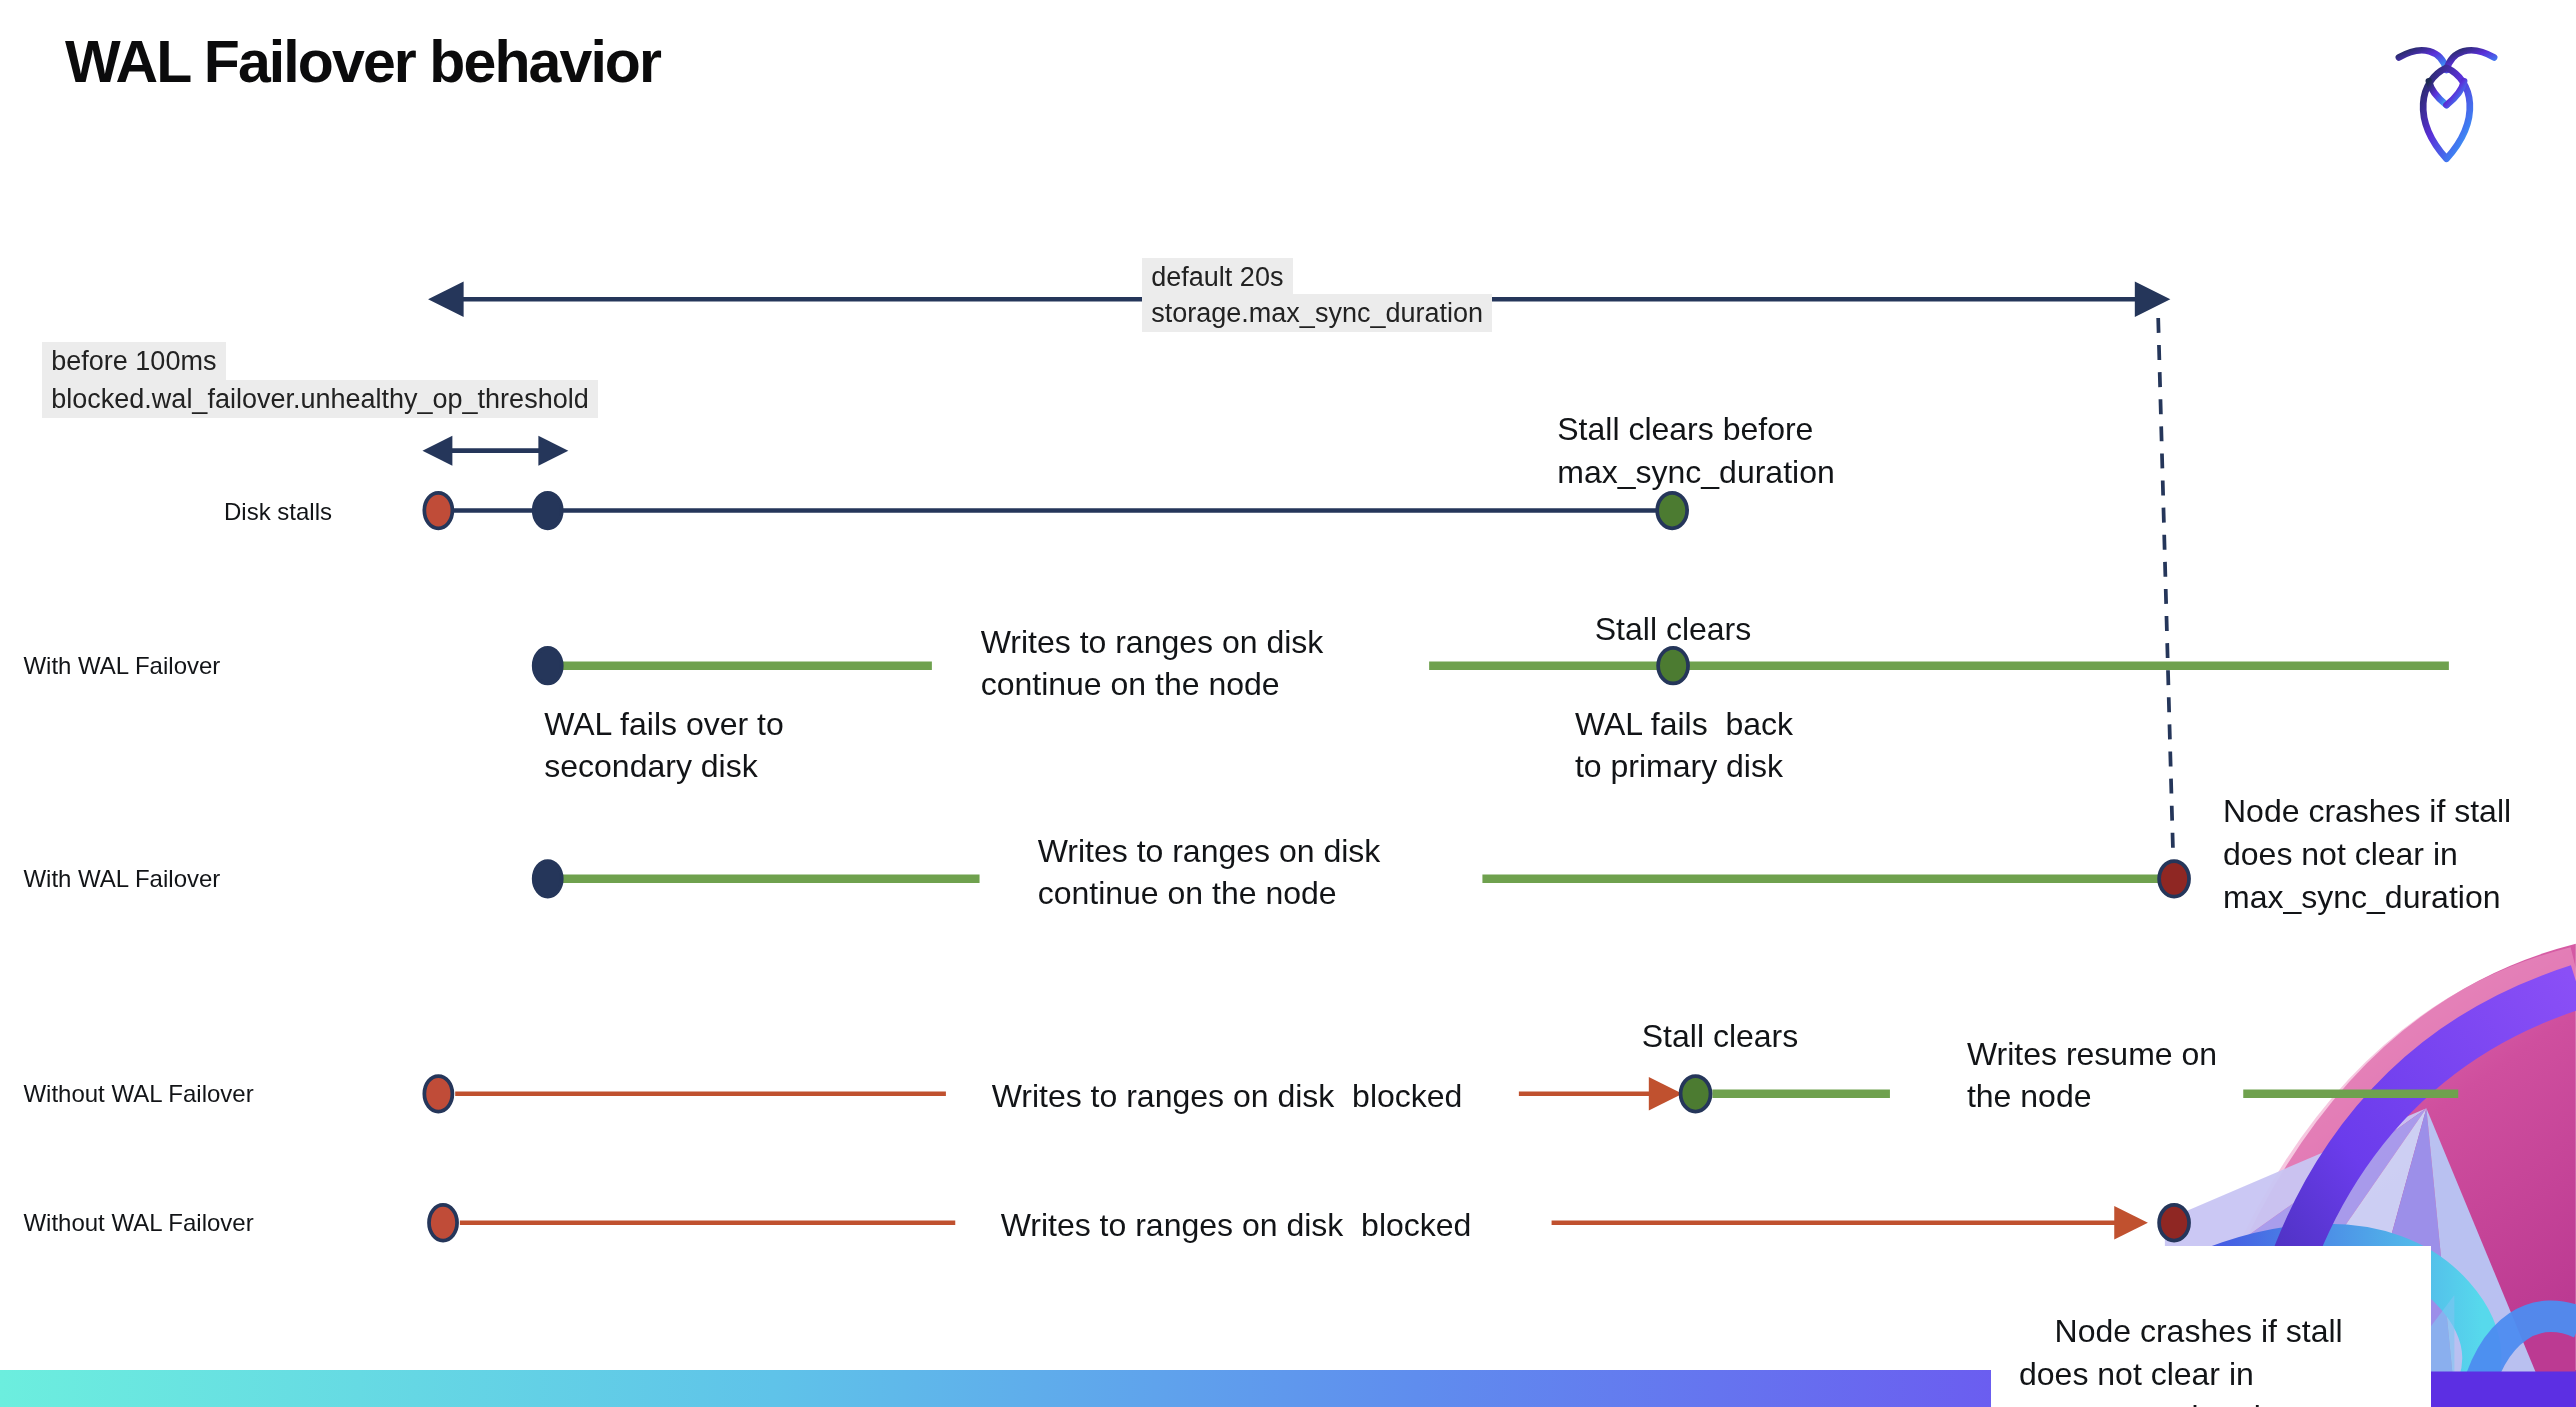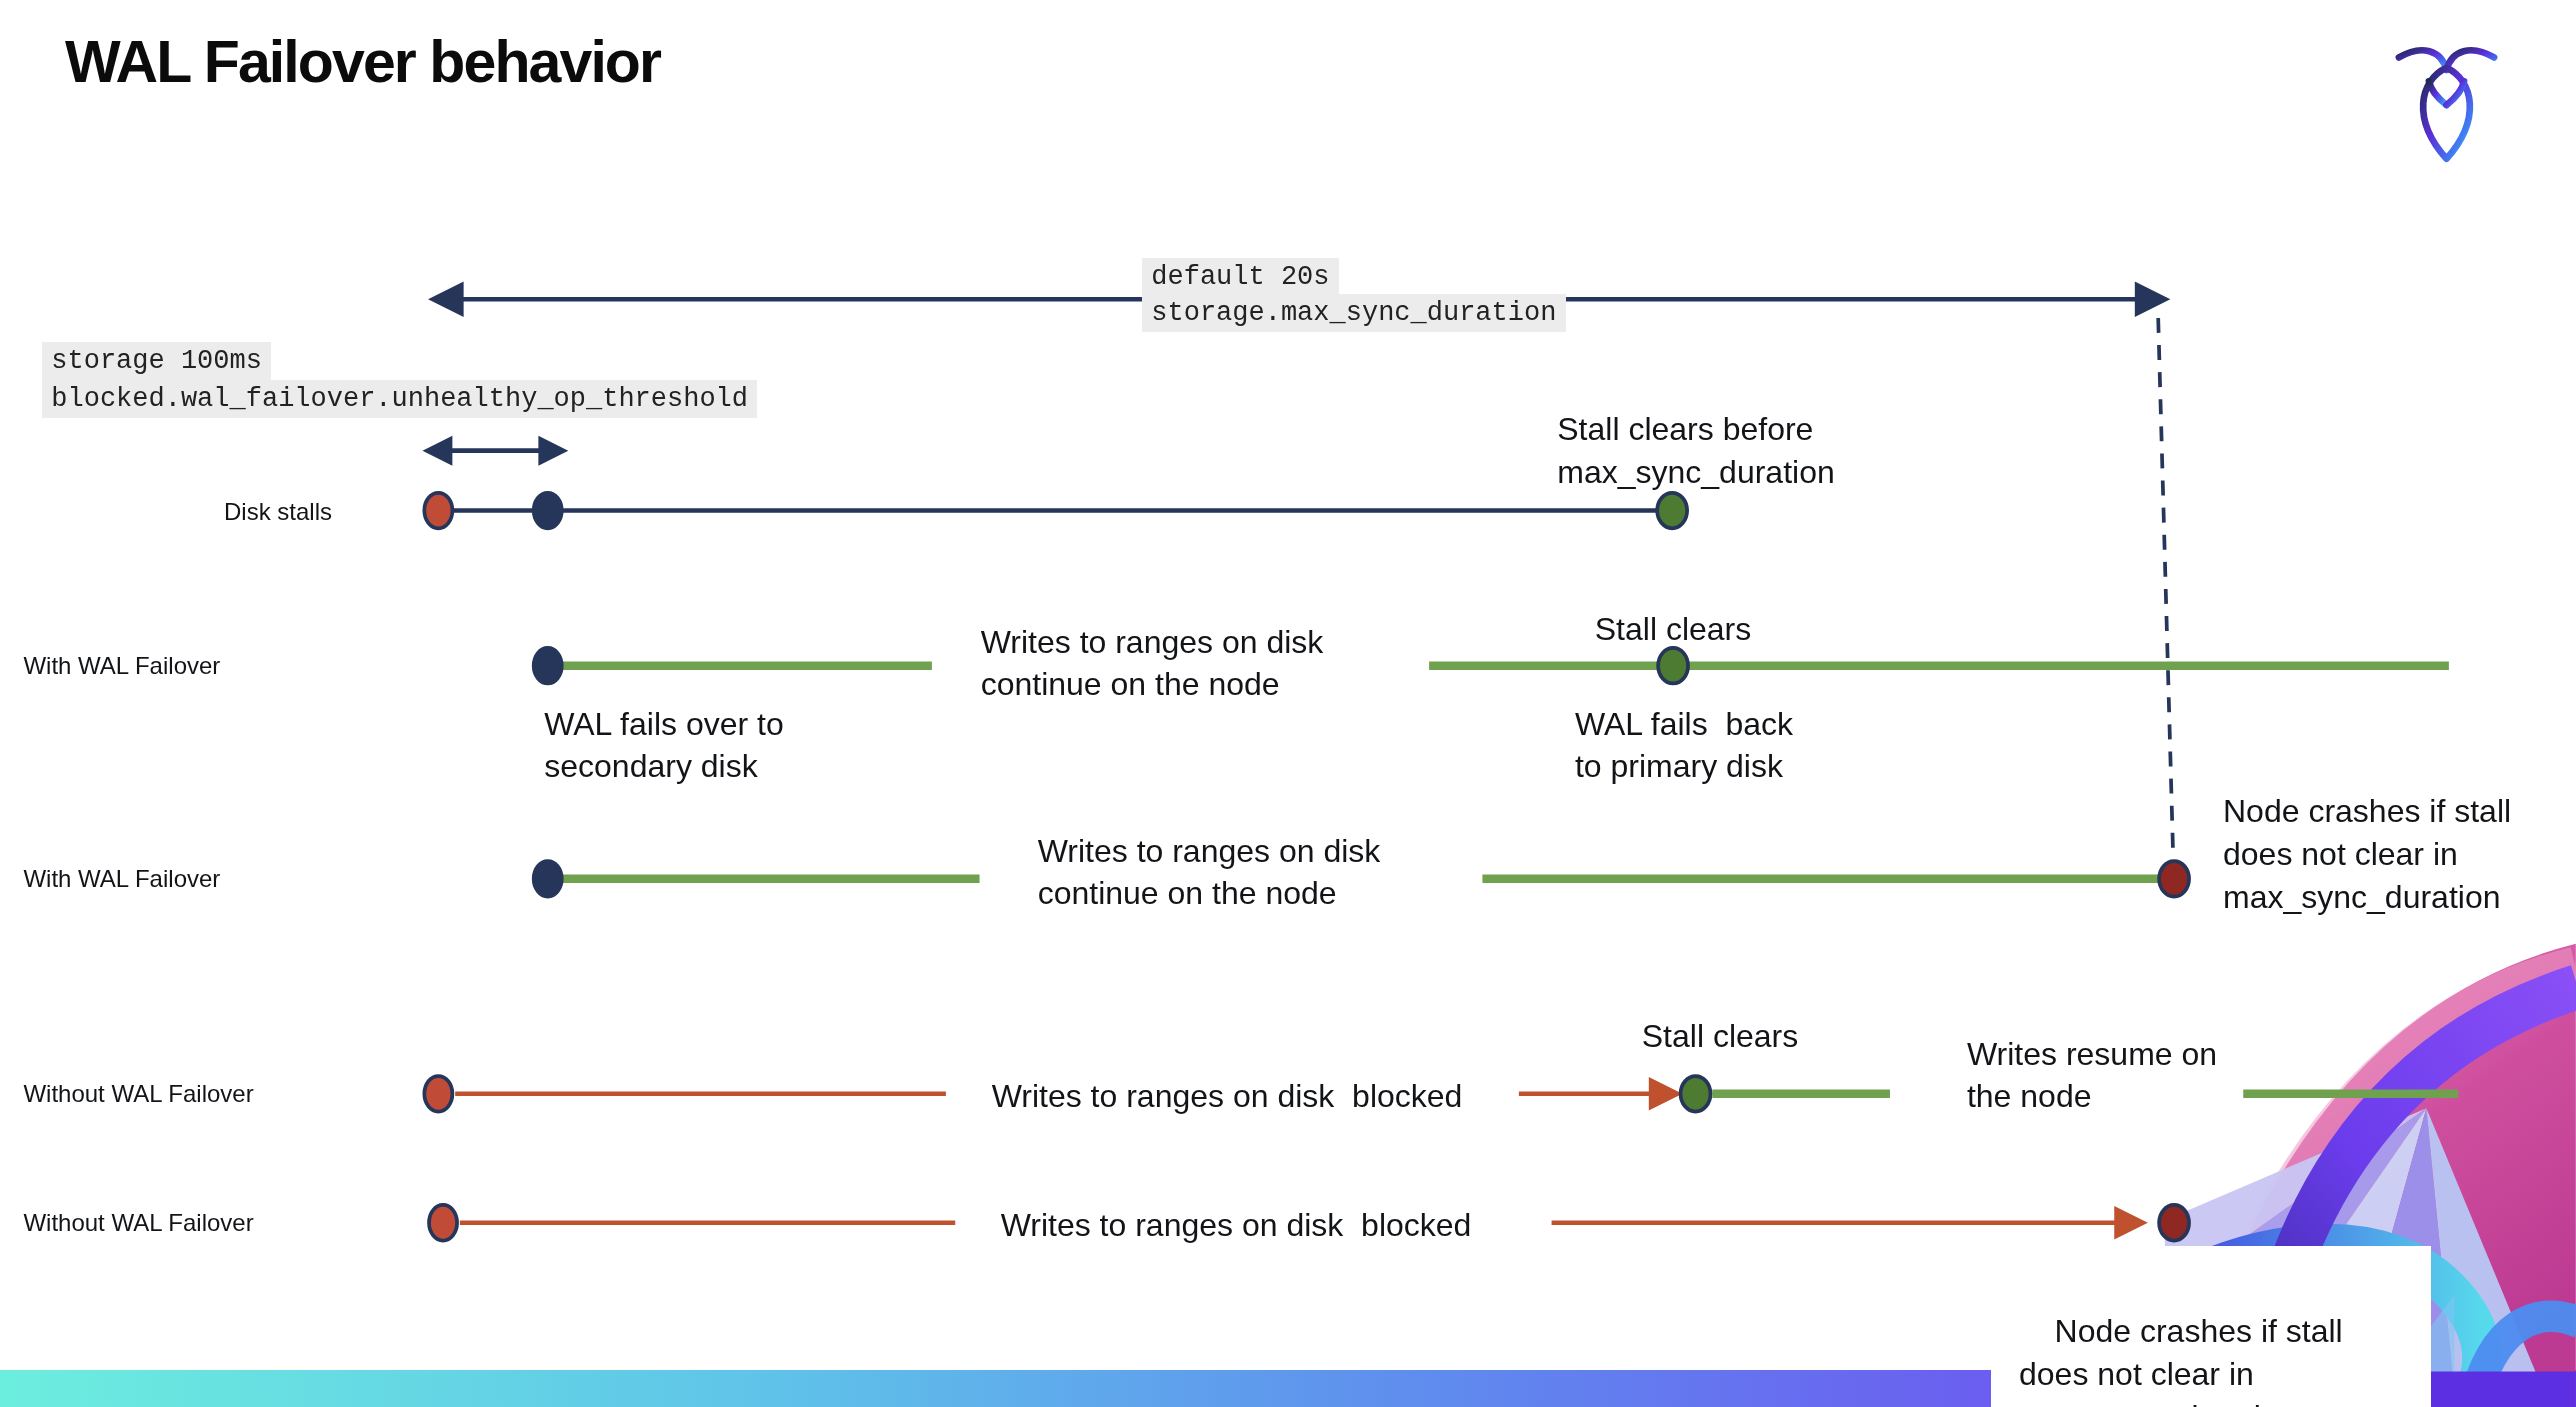--- a/index.html
+++ b/index.html
@@ -6,21 +6,21 @@
   .canvas{
     position:relative;width:2576px;height:1408px;overflow:hidden;background:#ffffff;
     font-family:"Liberation Sans",sans-serif;
   }
   .page-title{
     position:absolute;left:65px;top:28px;
     font-size:59px;font-weight:bold;letter-spacing:-1.9px;color:#0b0b0c;
   }
   .mono{
     position:absolute;
-    font-family:Liberation Mono, monospace;
+    font-family:Liberation Sans, sans-serif;
     font-size:27px;line-height:32px;color:#222;
     background:var(--label-bg);padding:2.8px 9.3px;white-space:pre;
   }
   .note{
     position:absolute;font-size:32px;line-height:42px;color:var(--text);
     white-space:pre-wrap;text-align:left;transform:translateX(-50%);
   }
   .note.left{transform:none;text-align:left;}
   .row-label{
     position:absolute;font-size:24px;line-height:37px;color:var(--text);white-space:nowrap;
@@ -152,21 +152,21 @@
       <ellipse class="dot-red" cx="474" cy="1308" rx="15" ry="19"></ellipse>
       <ellipse class="dot-crash" cx="2326" cy="1308" rx="16" ry="19"></ellipse>
     </g>
   </svg>
 
   <div class="text-layer">
     <div class="page-title">WAL Failover behavior</div>
 
     <div class="mono" style="left:1142px;top:258px;">default 20s</div>
     <div class="mono" style="left:1142px;top:294px;">storage.max_sync_duration</div>
-    <div class="mono" style="left:42px;top:342px;">storage 100ms</div>
+    <div class="mono" style="left:42px;top:342px;">before 100ms</div>
     <div class="mono" style="left:42px;top:380px;">blocked.wal_failover.unhealthy_op_threshold</div>
 
     <div class="row-label" style="left:224px;top:493px;">Disk stalls</div>
     <div class="row-label" style="left:23.4px;top:647px;">With WAL Failover</div>
     <div class="row-label" style="left:23.4px;top:860px;">With WAL Failover</div>
     <div class="row-label" style="left:23.4px;top:1075px;">Without WAL Failover</div>
     <div class="row-label" style="left:23.4px;top:1204px;">Without WAL Failover</div>
 
     <div class="note" style="left:1696px;top:408px;line-height:43px;">Stall clears before
 max_sync_duration</div>

